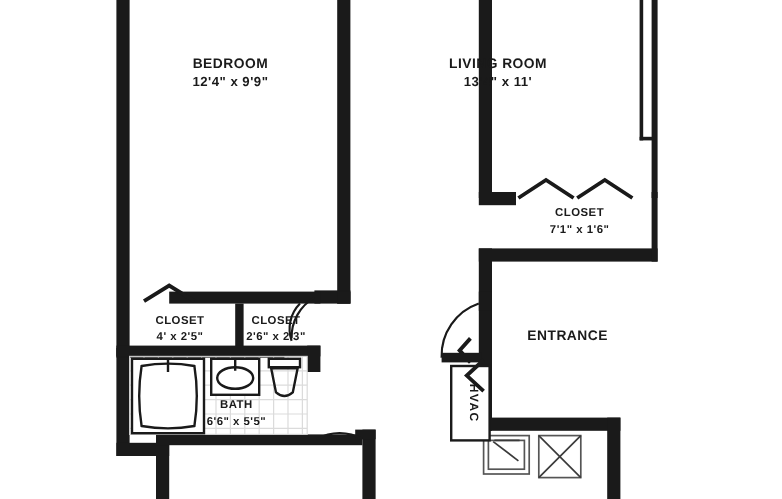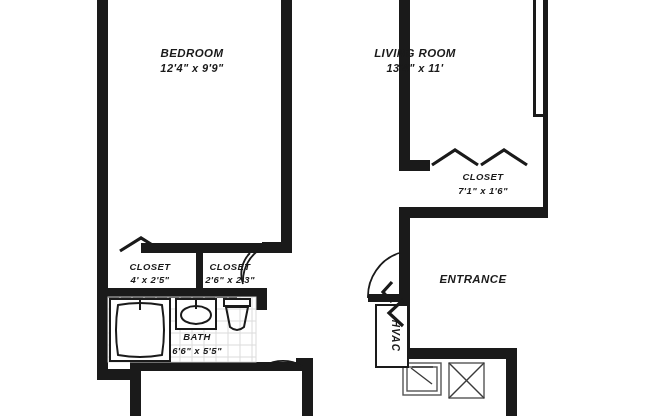--- a/index.html
+++ b/index.html
@@ -7,21 +7,20 @@
     padding: 0;
     background: #ffffff;
   }
   #plan-root {
     position: relative;
     width: 548px;
     height: 416px;
     background: #ffffff;
     overflow: hidden;
     font-family: "Liberation Sans", sans-serif;
-    font-style: italic;
   }
   #plan-svg {
     position: absolute;
     left: 0;
     top: 0;
     width: 652px;
     height: 416px;
     display: block;
   }
   .wall       { fill: #1a1a1a; }

